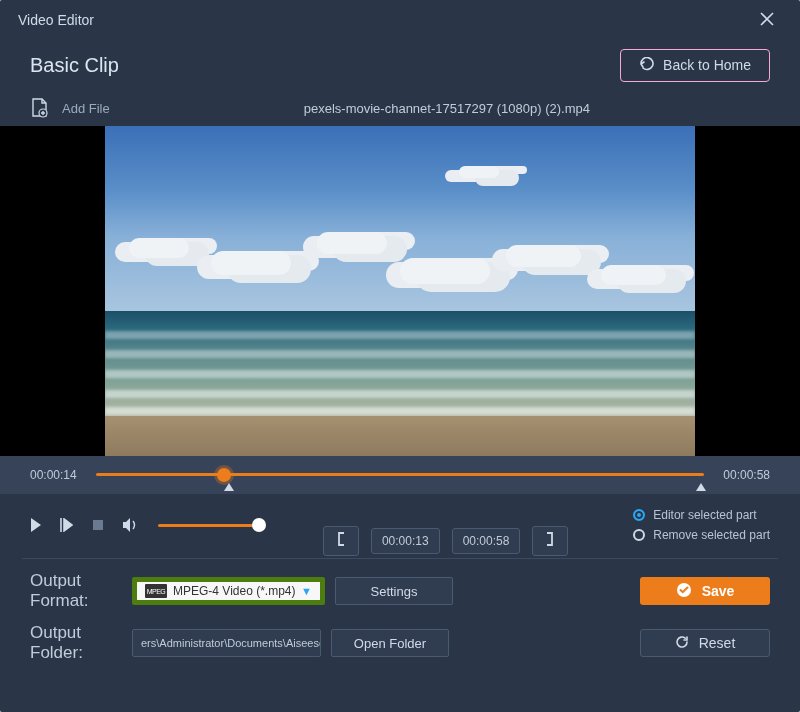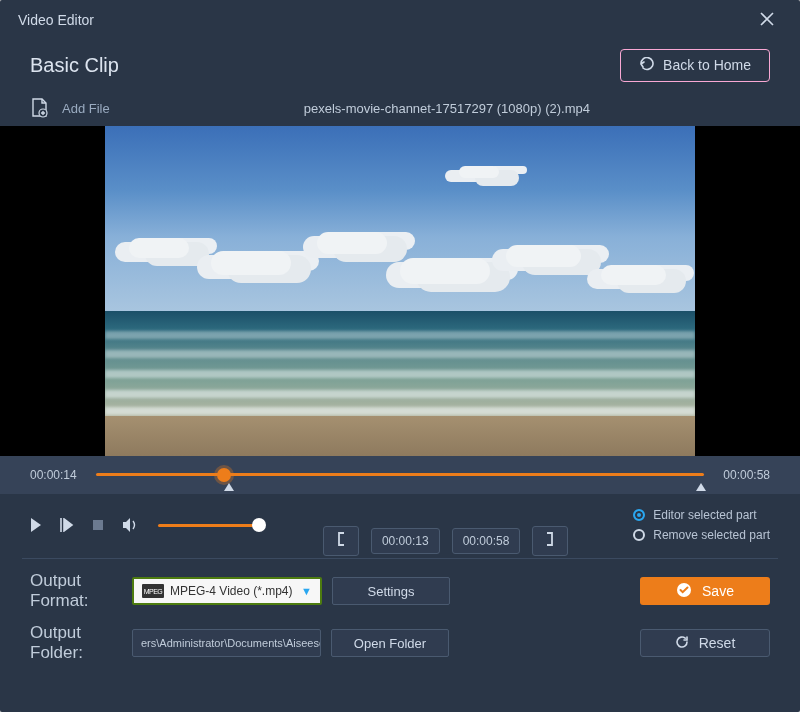--- a/index.html
+++ b/index.html
@@ -95,21 +95,21 @@
 .radio-dot { width:12px; height:12px; border-radius:50%; border:2px solid #cfd9e6; display:inline-block; }
 .radio-dot.on { background:#2aa7f0; border-color:#2aa7f0; box-shadow: inset 0 0 0 2px #2a3647; }
 
 .divider { height:1px; background:#3b4a60; margin:2px 22px; }
 
 .output-rows { padding: 10px 30px 16px; display:flex; flex-direction:column; gap:12px; }
 .out-row { display:flex; align-items:center; gap:10px; }
 .out-lbl { width:92px; font-size:17px; color:#c0ccda; }
 .out-select {
   flex:1; max-width:305px; height:28px;
-  background:#f7f7f7; border:2px solid #4d7c0f; border-radius:2px;
+  background:#f7f7f7; border:5px solid #4d7c0f; border-radius:2px;
   display:flex; align-items:center; padding:0 8px; font-size:12px;
   color:#333; cursor:pointer; justify-content:space-between;
 }
 .out-select .sel-left { display:flex; align-items:center; gap:6px; }
 .mpeg-ic { width:22px; height:14px; background:#333; color:#fff; font-size:7px; display:inline-flex;
   align-items:center; justify-content:center; border-radius:1px; letter-spacing:-0.5px;}
 .chev-blue { color:#2aa7f0; font-size:11px; }
 
 .out-path {
   flex:1; max-width:305px; height:28px;
@@ -120,21 +120,21 @@
 
 .btn-small {
   width:118px; height:28px; border:1px solid #4a5a70; border-radius:2px;
   background:#303c50; color:#d0dae8; font-size:13px; cursor:pointer;
   display:inline-flex; align-items:center; justify-content:center;
 }
 
 .btn-save {
   width:130px; height:28px; border:none; border-radius:3px;
   background:#ed7d1a; color:#fff; font-size:14px; cursor:pointer;
-  display:inline-flex; align-items:center; justify-content:center; gap:10px;
+  display:inline-flex; align-items:center; justify-content:center; gap:10px;font-weight:bold;
 }
 .btn-reset {
   width:130px; height:28px; border:1px solid #4a5a70; border-radius:3px;
   background:#303c50; color:#d0dae8; font-size:14px; cursor:pointer;
   display:inline-flex; align-items:center; justify-content:center; gap:10px;
 }
 .spacer-flex { flex:1; }
 </style>
 </head>
 <body>

